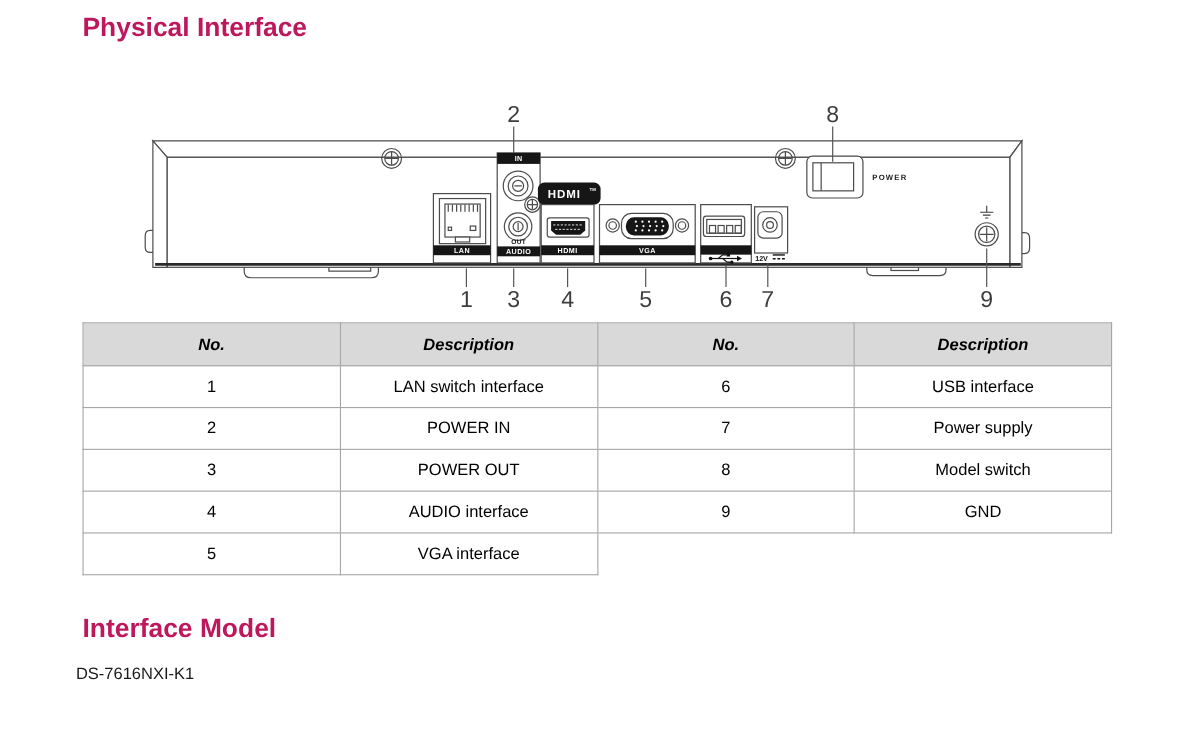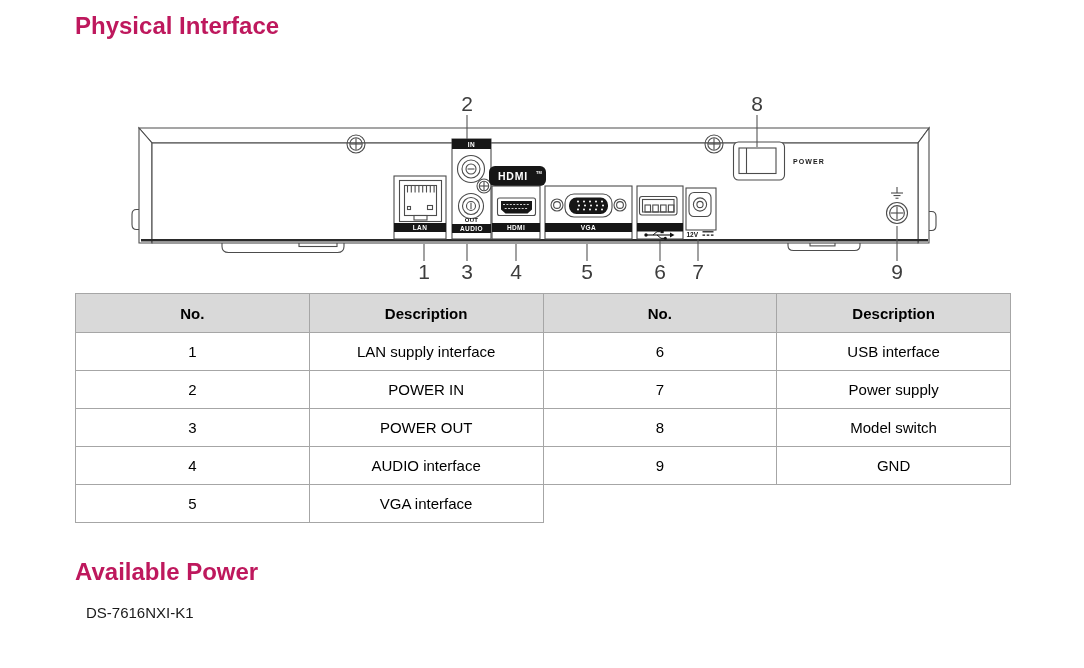--- a/index.html
+++ b/index.html
@@ -3,32 +3,32 @@
 <meta charset="utf-8">
 <style>
   html,body{margin:0;padding:0}
   body{
     width:1084px;height:668px;background:#ffffff;position:relative;overflow:hidden;
     font-family:"Liberation Sans", sans-serif;color:#000;
   }
   .h-main{position:absolute;font-size:24px;font-weight:bold;color:#be185d;}
   #title{left:75px;top:12px;}
   #avail{left:75px;top:558px;}
-  #model{position:absolute;left:86px;top:604px;font-size:15px;color:#1a1a1a;}
+  #model{position:absolute;left:69px;top:604px;font-size:15px;color:#1a1a1a;}
   #diagram-svg{position:absolute;left:0;top:85px;}
 
   #iface-table{
     position:absolute;left:75px;top:293px;width:936px;
     border-collapse:collapse;table-layout:fixed;font-size:15px;
   }
   #iface-table th,#iface-table td{
     border:1px solid #a6a6a6;text-align:center;vertical-align:middle;
     padding:0;height:37px;font-weight:normal;
   }
-  #iface-table th{background:#d9d9d9;font-weight:bold;height:38px;}
+  #iface-table th{background:#d9d9d9;font-weight:bold;height:38px;font-style:italic;}
   #iface-table td.ghost{border:none;background:transparent;}
 
   
   .bar-label{font-family:"Liberation Sans",sans-serif;font-size:6.5px;font-weight:bold;fill:#ffffff;letter-spacing:.4px;}
   .jack-sub{font-family:"Liberation Sans",sans-serif;font-size:6px;font-weight:bold;fill:#111;letter-spacing:.3px;}
   .callout{font-family:"Liberation Sans",sans-serif;font-size:21px;fill:#3d3d3d;}
   .power-label{font-family:"Liberation Sans",sans-serif;font-size:7px;font-weight:bold;fill:#1a1a1a;letter-spacing:1.1px;}
   .v12{font-family:"Liberation Sans",sans-serif;font-size:6.5px;font-weight:bold;fill:#111;}
   .hdmi-logo-text{font-family:"Liberation Sans",sans-serif;font-size:10.5px;font-weight:bold;fill:#fff;letter-spacing:.8px;}
   .hdmi-tm{font-family:"Liberation Sans",sans-serif;font-size:4px;font-weight:bold;fill:#fff;}
@@ -259,21 +259,21 @@
 <table id="iface-table">
   <tbody>
       <tr>
     <th>No.</th>
     <th>Description</th>
     <th>No.</th>
     <th>Description</th>
   </tr>
   <tr>
     <td>1</td>
-    <td>LAN supply interface</td>
+    <td>LAN switch interface</td>
     <td>6</td>
     <td>USB interface</td>
   </tr>
   <tr>
     <td>2</td>
     <td>POWER IN</td>
     <td>7</td>
     <td>Power supply</td>
   </tr>
   <tr>
@@ -290,14 +290,14 @@
   </tr>
   <tr>
     <td>5</td>
     <td>VGA interface</td>
     <td class="ghost"></td>
     <td class="ghost"></td>
   </tr>
 </tbody>
   </table>
 
-<div id="avail" class="h-main">Available Power</div>
+<div id="avail" class="h-main">Interface Model</div>
 <div id="model">DS-7616NXI-K1</div>
 
 </body></html>

